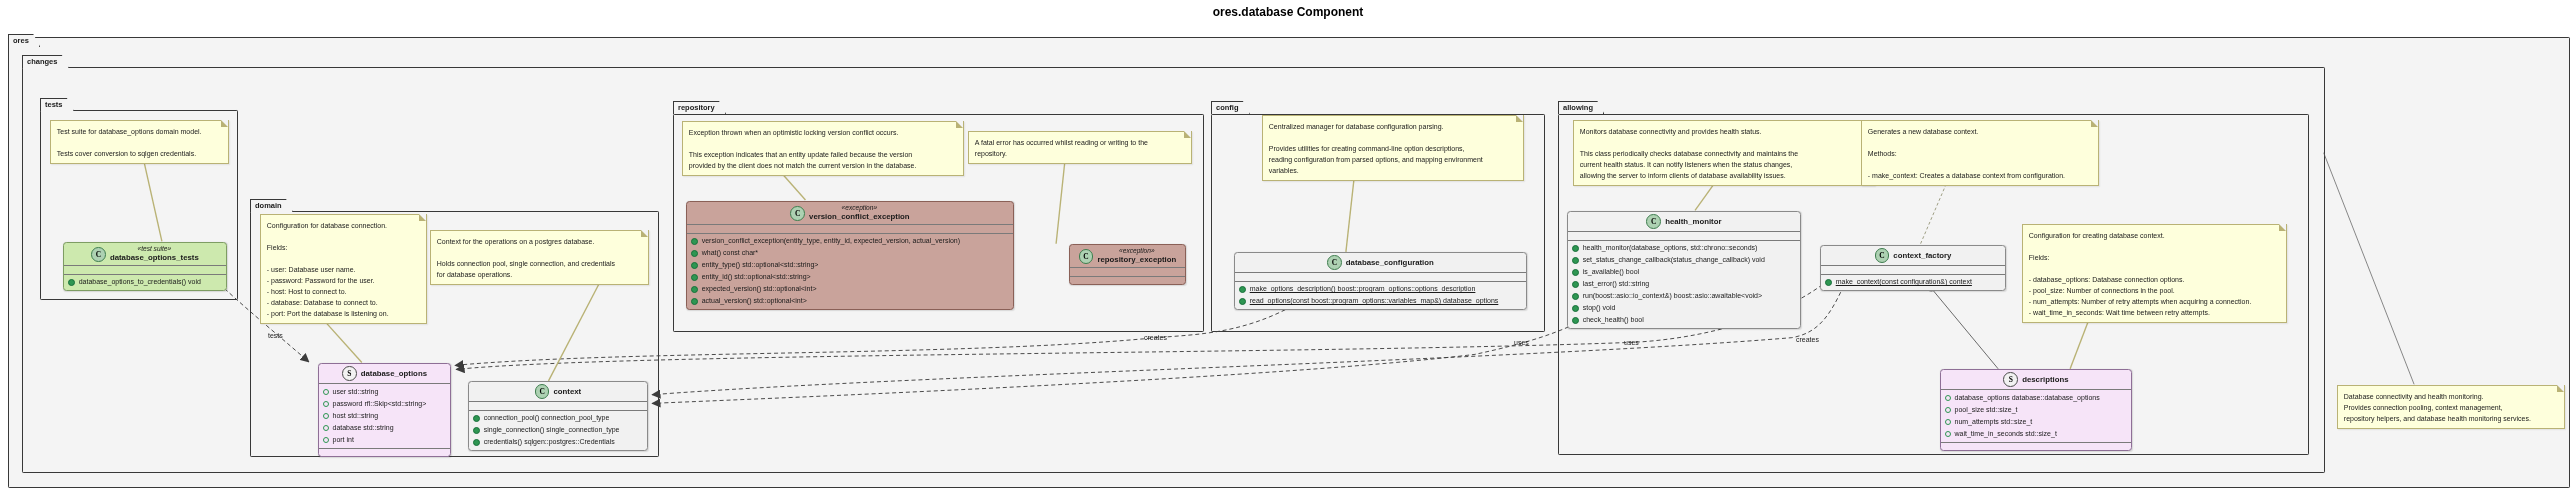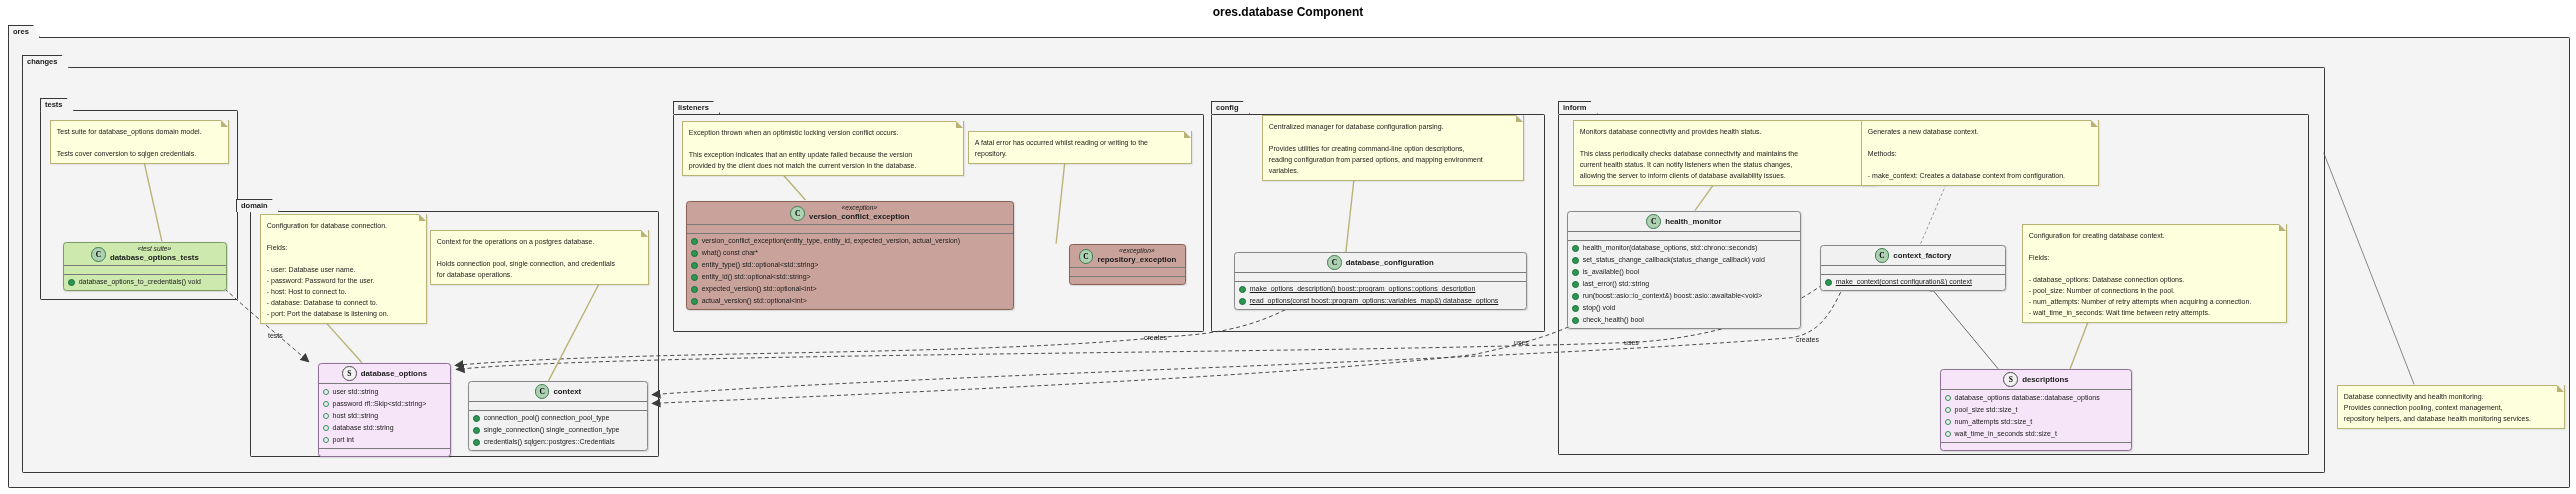--- a/index.html
+++ b/index.html
@@ -34,33 +34,33 @@
   .dot{border-radius:50%;flex:0 0 auto;}
   .dot-field{width:4px;height:4px;border:1.2px solid #2E9652;background:transparent;}
   .dot-method{width:5.2px;height:5.2px;background:#2E9652;border:0.6px solid #17703a;}
   .member.is-static .mtext{text-decoration:underline;}
   .edge-label{position:absolute;font-size:7px;color:#222;z-index:6;white-space:nowrap;}
 </style>
 </head>
 <body>
 
 <div id="canvas">
-    <div class="pkg-tab" style="left: 8px; top: 25px;">ores</div>
+    <div class="pkg-tab" style="left: 8px; top: 34px;">ores</div>
     <div class="pkg-body" style="left: 8px; top: 37px; width: 2560px; height: 449px;"></div>
     <div class="pkg-tab" style="left: 22px; top: 55px;">changes</div>
     <div class="pkg-body" style="left: 22px; top: 67px; width: 2301px; height: 404px;"></div>
     <div class="pkg-tab" style="left: 40px; top: 98px;">tests</div>
     <div class="pkg-body" style="left: 40px; top: 110px; width: 196px; height: 188px;"></div>
-    <div class="pkg-tab" style="left: 236px; top: 199px;">domain</div>
+    <div class="pkg-tab" style="left: 250px; top: 199px;">domain</div>
     <div class="pkg-body" style="left: 250px; top: 211px; width: 407px; height: 244px;"></div>
-    <div class="pkg-tab" style="left: 673px; top: 101px;">listeners</div>
+    <div class="pkg-tab" style="left: 673px; top: 101px;">repository</div>
     <div class="pkg-body" style="left: 673px; top: 114px; width: 529px; height: 216px;"></div>
     <div class="pkg-tab" style="left: 1211px; top: 101px;">config</div>
     <div class="pkg-body" style="left: 1211px; top: 114px; width: 332px; height: 216px;"></div>
-    <div class="pkg-tab" style="left: 1558px; top: 101px;">inform</div>
+    <div class="pkg-tab" style="left: 1558px; top: 101px;">allowing</div>
     <div class="pkg-body" style="left: 1558px; top: 114px; width: 749px; height: 339px;"></div>
     <svg class="overlay" width="2576" height="495" viewBox="0 0 4471 859">
       <defs>
         <marker id="arr" viewBox="0 0 10 10" refX="9" refY="5" markerWidth="10" markerHeight="10" orient="auto-start-reverse">
           <path d="M0,0 L10,5 L0,10 z" fill="#3C3C3C"></path>
         </marker>
       </defs>
       <path d="M 390 501 C 432 540 495 592 536 628" fill="none" stroke="#3C3C3C" stroke-width="1.6" stroke-dasharray="7,5" marker-end="url(#arr)"></path>
       <path d="M 2252 526 C 2150 585 2060 580 1985 588 C 1650 618 1080 608 790 634" fill="none" stroke="#3C3C3C" stroke-width="1.6" stroke-dasharray="7,5" marker-end="url(#arr)"></path>
       <path d="M 2744 557 C 2690 585 2620 602 2560 615 C 2230 655 1420 688 1132 700" fill="none" stroke="#3C3C3C" stroke-width="1.6" stroke-dasharray="7,5" marker-end="url(#arr)"></path>

